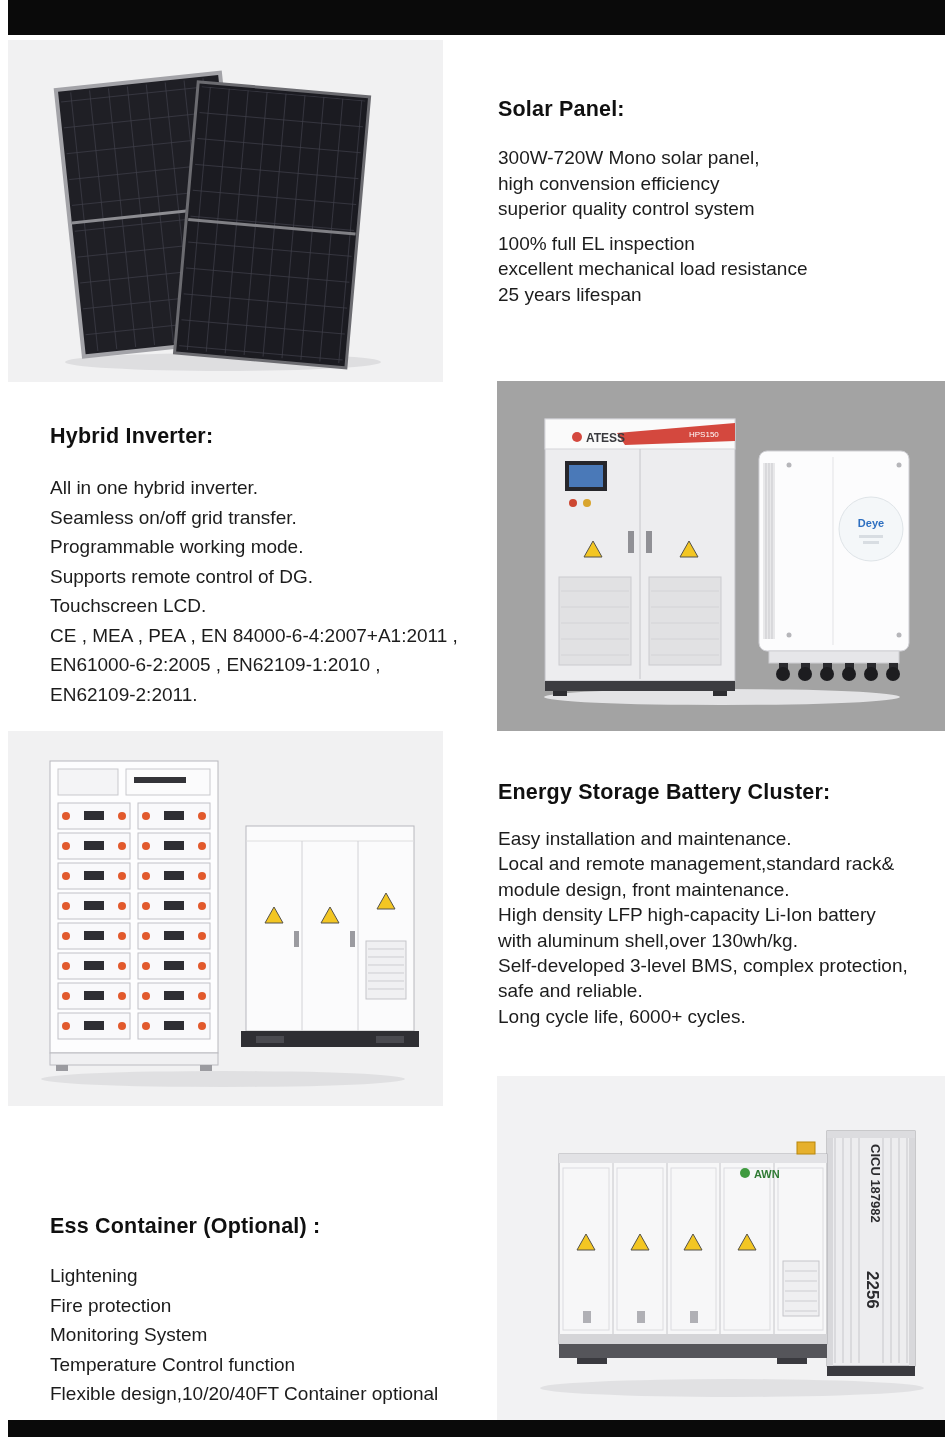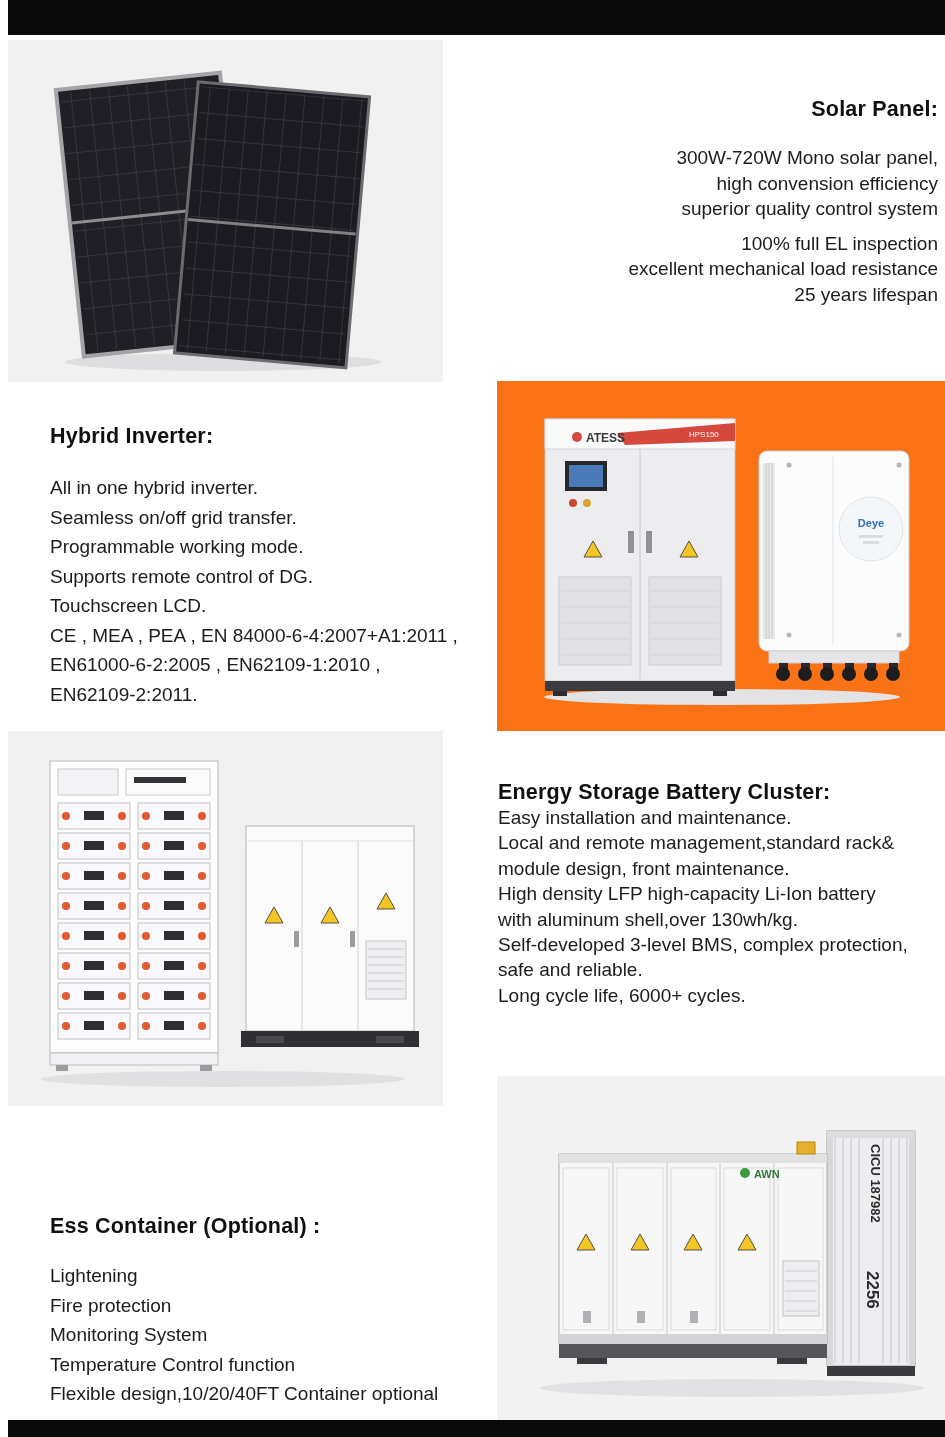--- a/index.html
+++ b/index.html
@@ -3,35 +3,35 @@
 <meta charset="utf-8">
 <style>
   html,body{margin:0;padding:0;background:#ffffff;}
   #page{position:relative;width:945px;height:1437px;background:#ffffff;overflow:hidden;
         font-family:"Liberation Sans", sans-serif;color:#1b1b1b;}
   .bar{position:absolute;background:#0a0a0a;}
   #top-bar{left:8px;top:0;width:937px;height:35px;}
   #bottom-bar{left:8px;top:1420px;width:937px;height:17px;}
   .gray-block{position:absolute;background:#f1f1f2;}
   #block-solar{left:8px;top:40px;width:435px;height:342px;}
-  #block-inverter{left:497px;top:381px;width:448px;height:350px;background:#f97316;}
+  #block-inverter{left:497px;top:381px;width:448px;height:350px;background:#a3a3a3;}
   #block-battery{left:8px;top:731px;width:435px;height:375px;}
   #block-container{left:497px;top:1076px;width:448px;height:345px;background:#f2f2f3;}
   .textblock{position:absolute;}
   .section-title{font-size:21.5px;font-weight:700;color:#101010;margin:0;letter-spacing:.2px;}
   .textblock p{margin:0;font-size:19px;color:#1c1c1c;}
-  #text-solar{left:498px;top:97px;width:440px;text-align:right;}
+  #text-solar{left:498px;top:97px;width:440px;}
   #text-solar .section-title{margin-bottom:23px;}
   #text-solar p{line-height:25.5px;}
   #text-solar p.gap{margin-top:9px;}
   #text-hybrid{left:50px;top:424px;width:440px;}
   #text-hybrid .section-title{margin-bottom:24px;}
   #text-hybrid p{line-height:29.5px;}
   #text-battery{left:498px;top:780px;width:445px;}
-  #text-battery .section-title{}
+  #text-battery .section-title{margin-bottom:21px;}
   #text-battery p{line-height:25.4px;}
   #text-ess{left:50px;top:1214px;width:440px;}
   #text-ess .section-title{margin-bottom:22px;}
   #text-ess p{line-height:29.5px;}
   svg{display:block;}
 </style>
 </head>
 <body>
 
 <div id="page">

